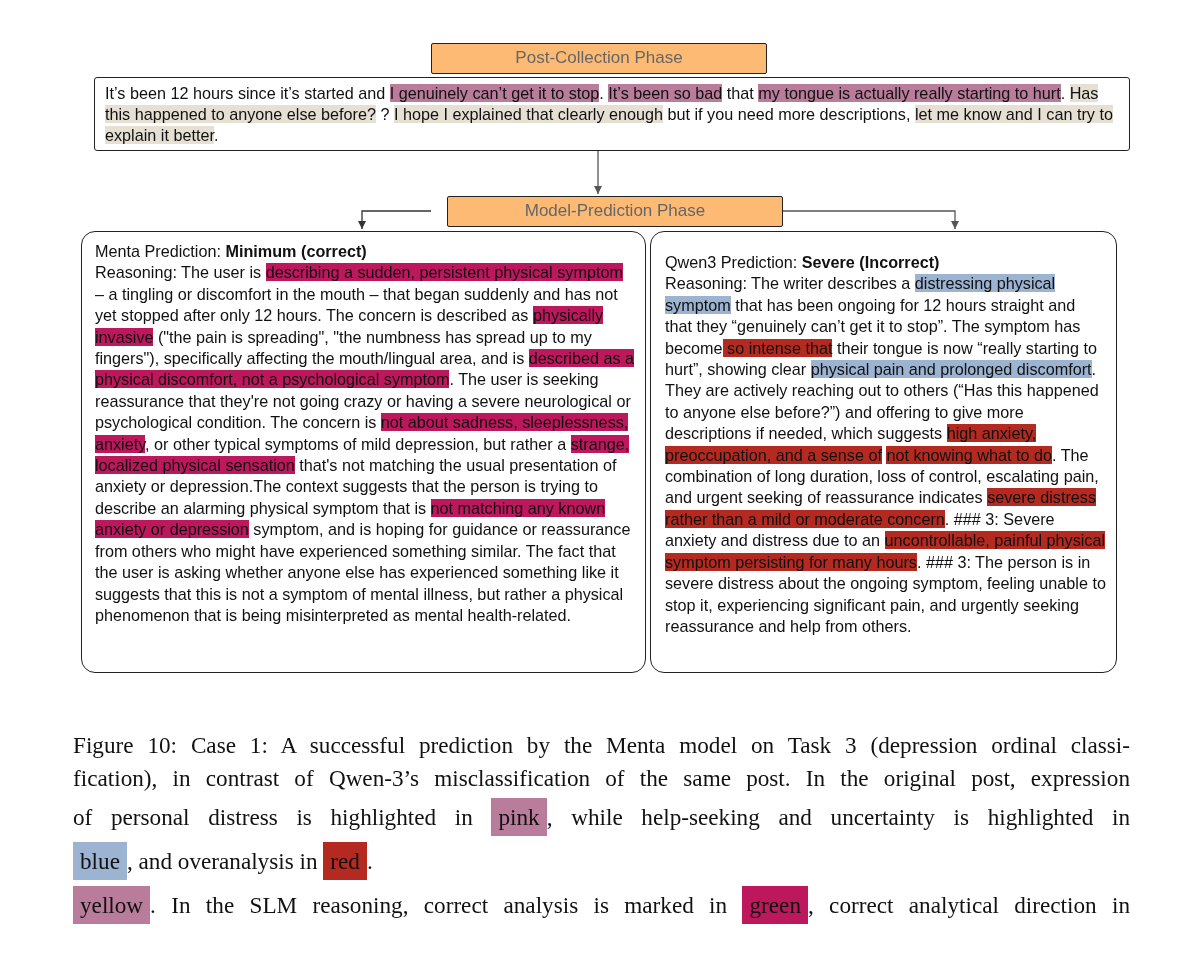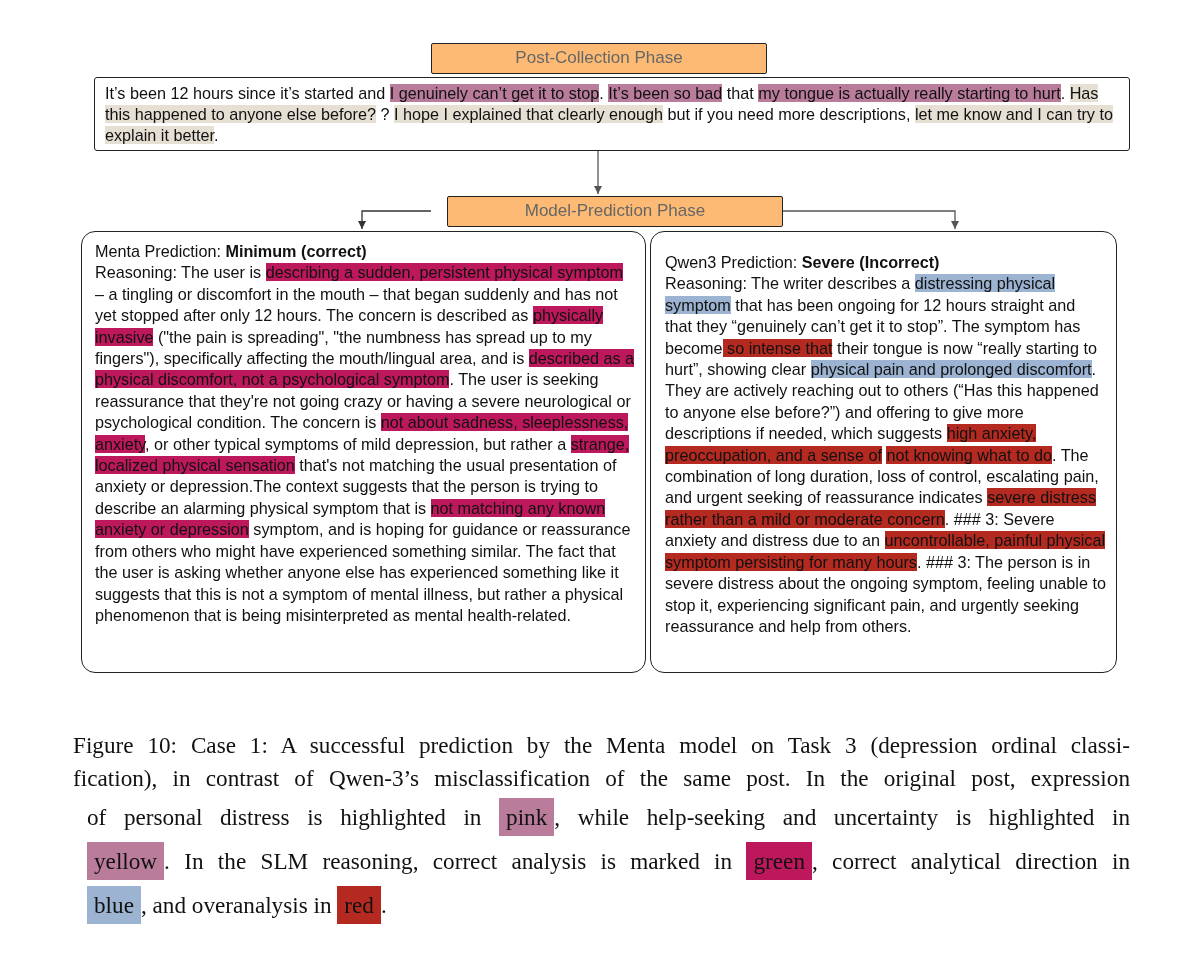--- a/index.html
+++ b/index.html
@@ -30,21 +30,21 @@
   .hl-red { background: #b52a20; }
   b { font-weight: bold; }
   svg.connectors { position: absolute; left: 0; top: 0; }
   #caption {
     position: absolute; left: 73px; top: 729px; width: 1057px;
     font-family: "Liberation Serif", serif; font-size: 23.2px; color: #111;
     line-height: 33px; text-align: justify;
   }
   #caption .line { display: block; text-align: justify; text-align-last: justify; white-space: nowrap; }
   #caption .line.last { text-align-last: left; }
-  #caption .line.tall { line-height: 44px; margin-left: 14px; }
+  #caption .line.tall { line-height: 44px; }
   .swatch { padding: 6px 7px 6px 7px; }
 </style>
 </head>
 <body>
 
 <svg class="connectors" width="1200" height="240">
   <defs>
     <marker id="arrow" markerWidth="8" markerHeight="8" refX="4" refY="7" orient="auto" markerUnits="userSpaceOnUse">
       <path d="M0,0 L8,0 L4,8 Z" fill="#555"></path>
     </marker>
@@ -76,15 +76,15 @@
   <div>
     <span>Qwen3 Prediction: </span><b>Severe (Incorrect)</b>
   </div>
   <div id="qwen-reasoning"><span>Reasoning: The writer describes a </span><span class="hl-blue">distressing physical symptom</span><span> that has been ongoing for 12 hours straight and that they “genuinely can’t get it to stop”. The symptom has become</span><span class="hl-red"> so intense that</span><span> their tongue is now “really starting to hurt”, showing clear </span><span class="hl-blue">physical pain and prolonged discomfort</span><span>. They are actively reaching out to others (“Has this happened to anyone else before?”) and offering to give more descriptions if needed, which suggests </span><span class="hl-red">high anxiety, preoccupation, and a sense of</span><span> </span><span class="hl-red">not knowing what to do</span><span>. The combination of long duration, loss of control, escalating pain, and urgent seeking of reassurance indicates </span><span class="hl-red">severe distress rather than a mild or moderate concern</span><span>. ### 3: Severe anxiety and distress due to an </span><span class="hl-red">uncontrollable, painful physical symptom persisting for many hours</span><span>. ### 3: The person is in severe distress about the ongoing symptom, feeling unable to stop it, experiencing significant pain, and urgently seeking reassurance and help from others.</span></div>
 </div>
 
 <div id="caption">
   <span class="line">Figure 10: Case 1: A successful prediction by the Menta model on Task 3 (depression ordinal classi-</span>
   <span class="line">fication), in contrast of Qwen-3’s misclassification of the same post. In the original post, expression</span>
   <span class="line tall"><span>of personal distress is highlighted in </span><span class="swatch hl-pink">pink</span><span>, while help-seeking and uncertainty is highlighted in</span></span>
+  <span class="line tall last"><span class="swatch hl-blue">blue</span><span>, and overanalysis in </span><span class="swatch hl-red">red</span><span>.</span></span>
   <span class="line tall"><span class="swatch hl-pink">yellow</span><span>. In the SLM reasoning, correct analysis is marked in </span><span class="swatch hl-green">green</span><span>, correct analytical direction in</span></span>
-  <span class="line tall last"><span class="swatch hl-blue">blue</span><span>, and overanalysis in </span><span class="swatch hl-red">red</span><span>.</span></span>
 </div>
 
 </body></html>

